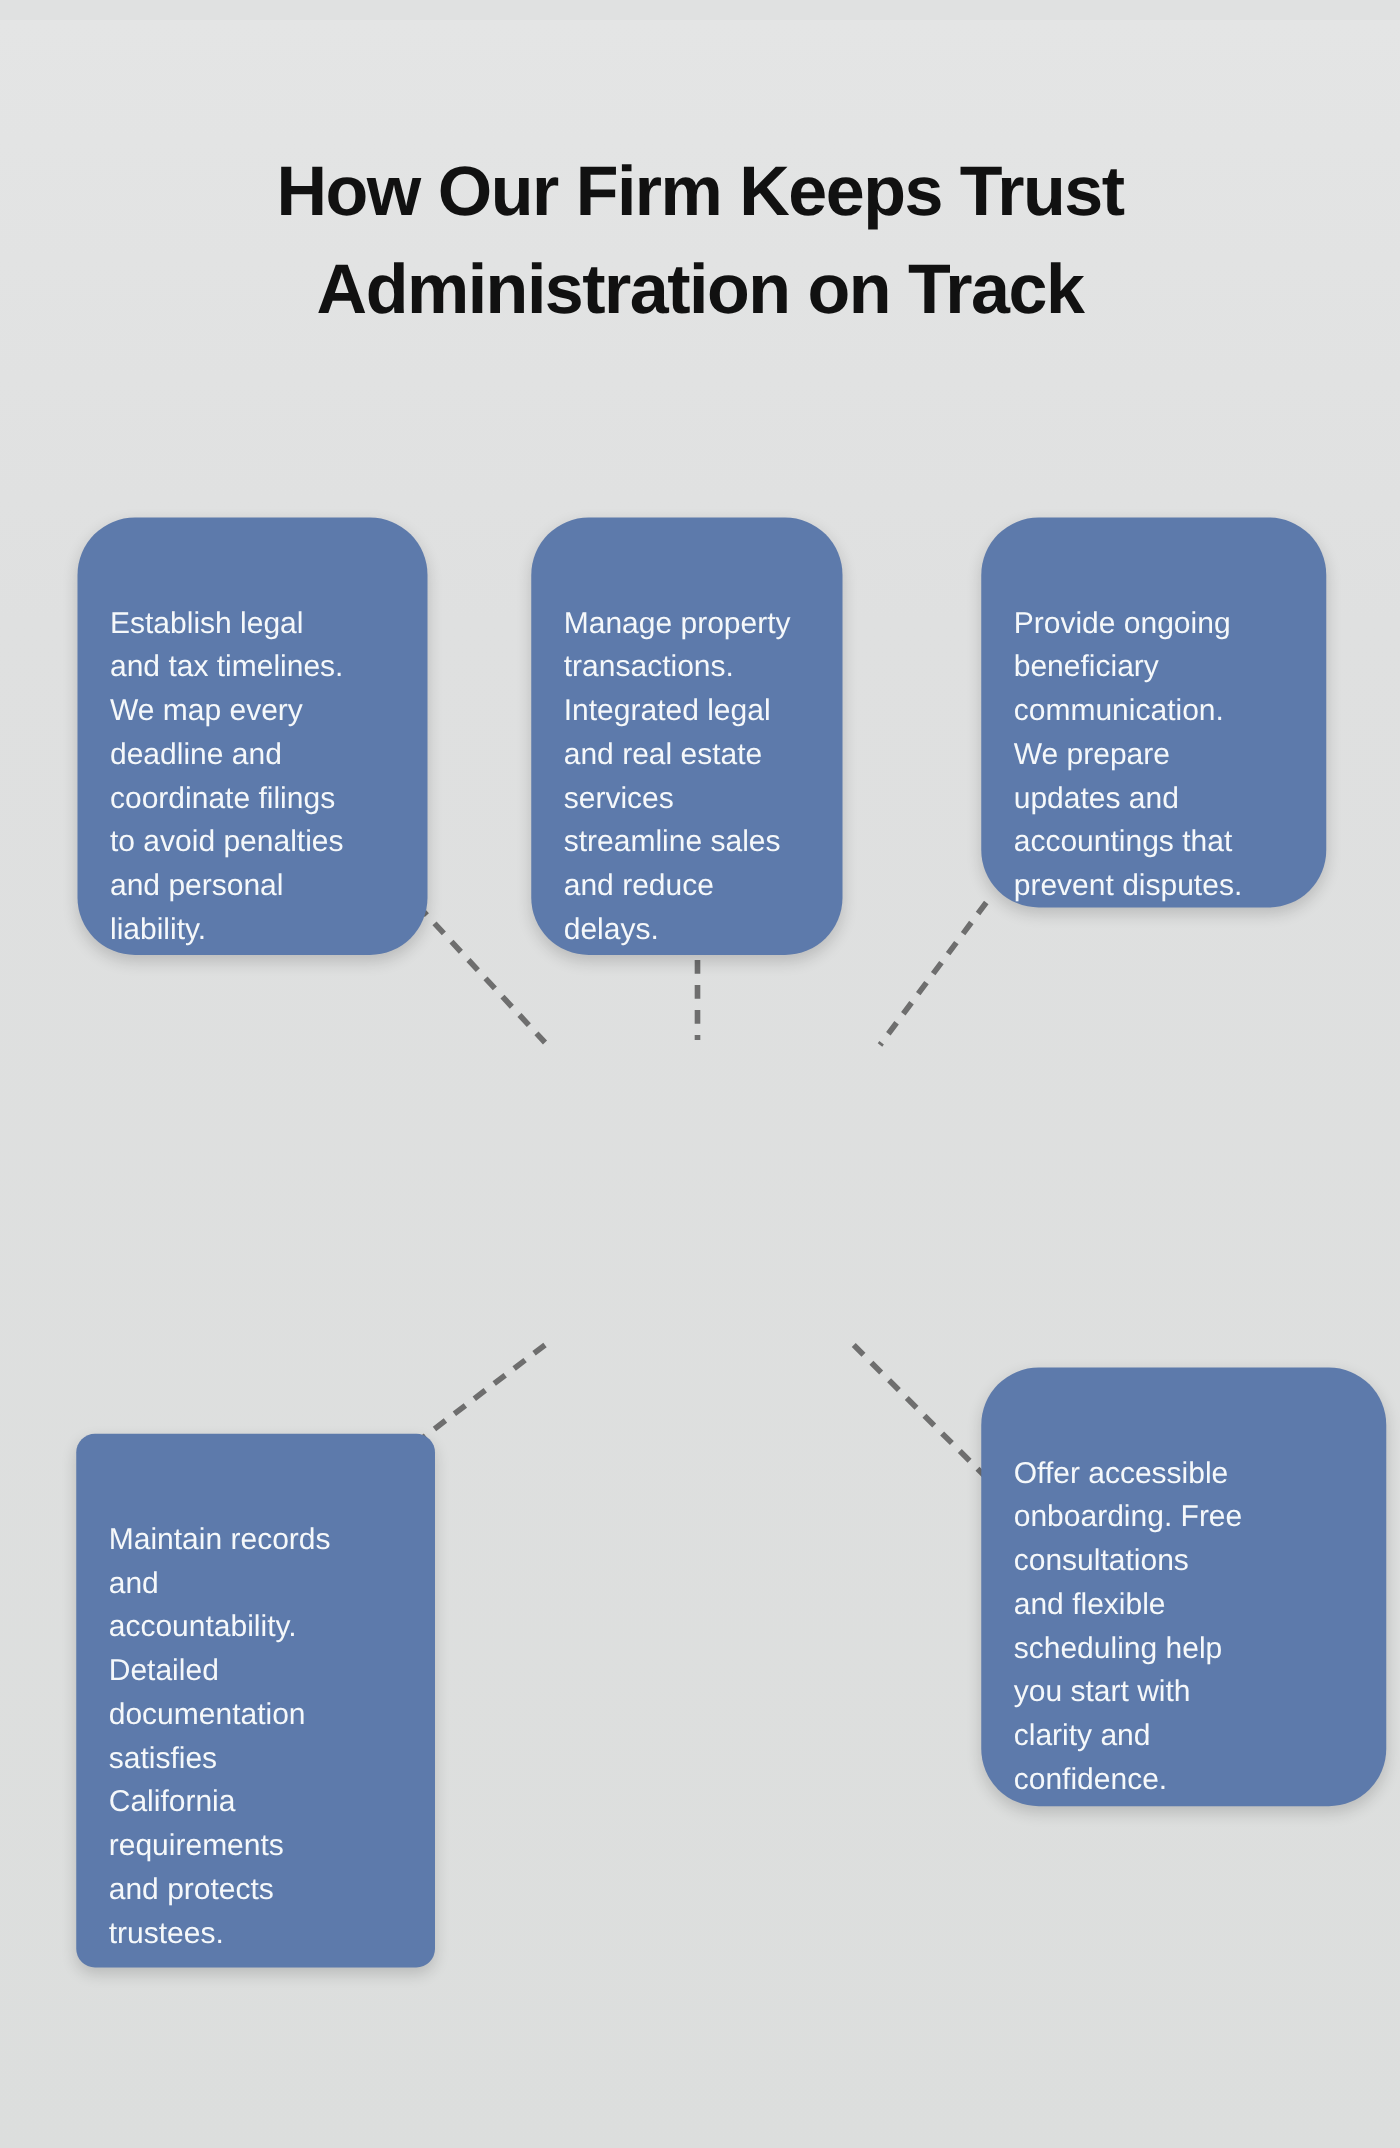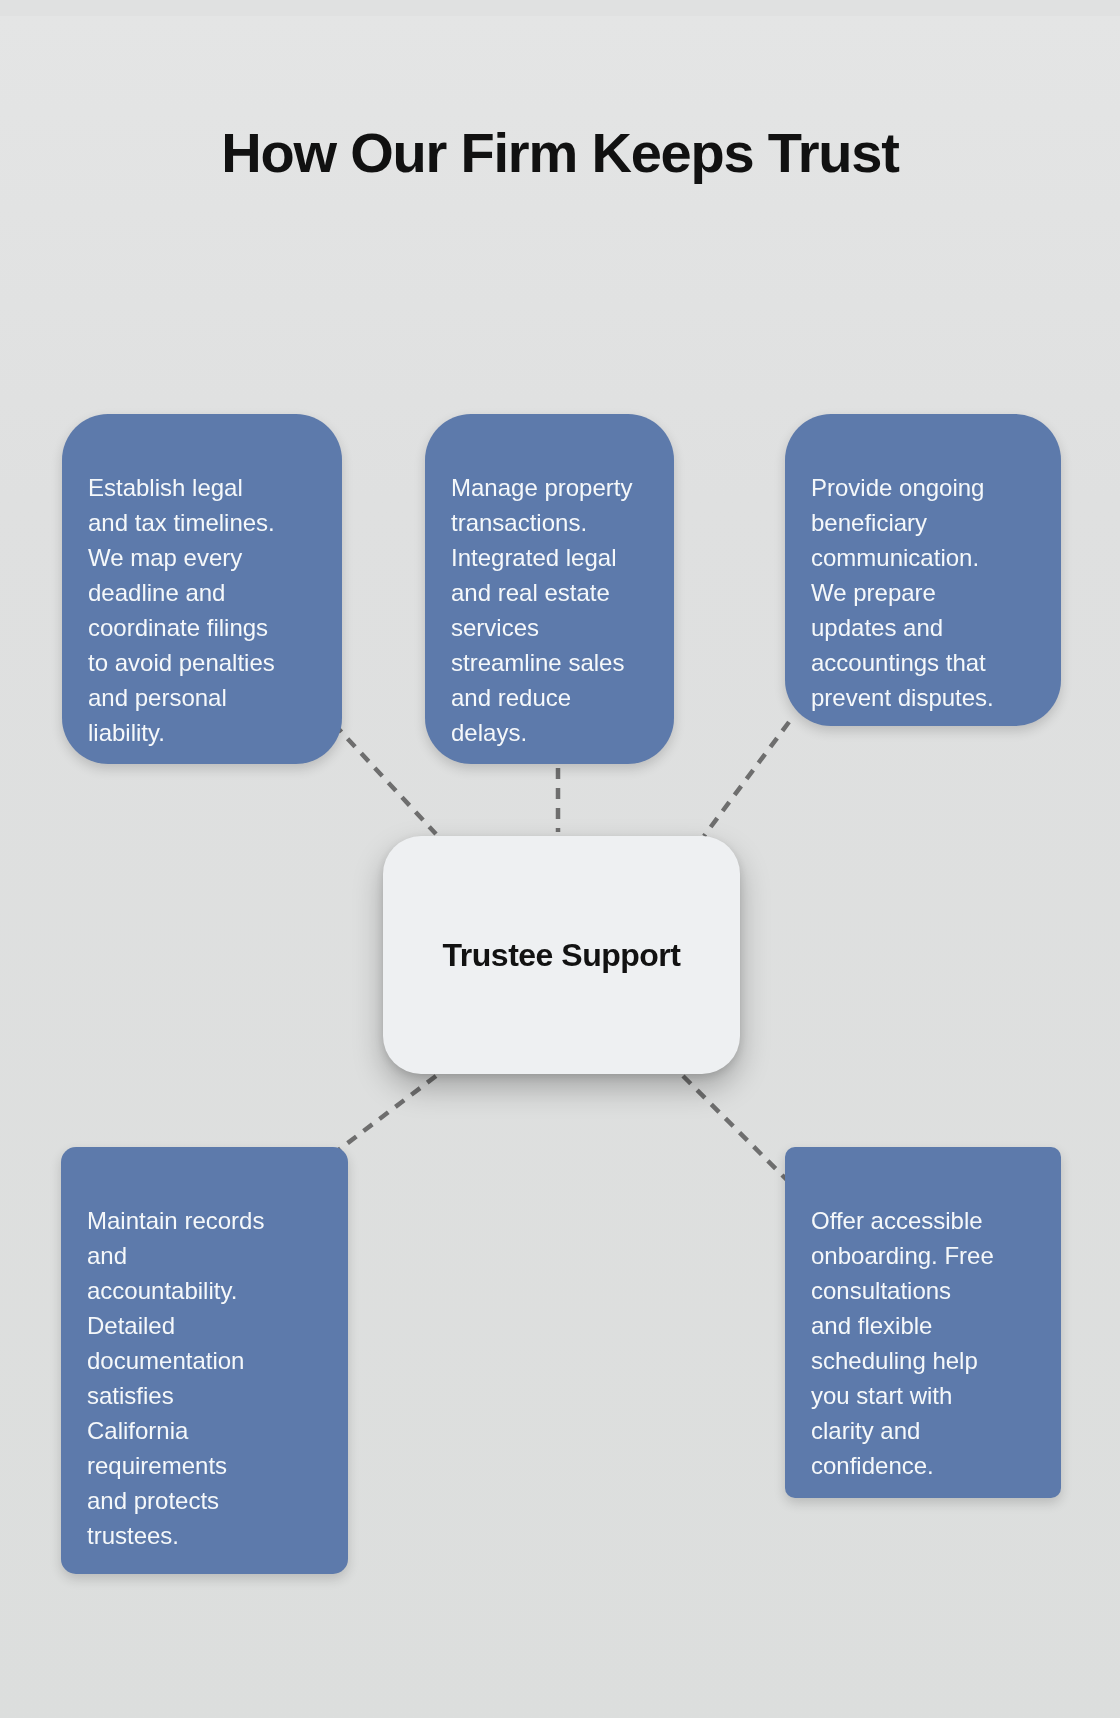--- a/index.html
+++ b/index.html
@@ -46,29 +46,29 @@
     stroke-dasharray:11 9;
     fill:none;
   }
   .node-box{
     position:absolute;
     background:var(--node_fill);
     border-radius:46px;
     color:var(--node_text);
     font-size:24px;
     line-height:35px;
-    padding:21px 18px 0 26px;
+    padding:32px 18px 0 26px;
     white-space:pre-line;
     box-shadow:0 5px 12px rgba(0,0,0,0.16);
   }
   .box-1{left:62px;  top:398px;  width:280px; height:350px;}
   .box-2{left:425px; top:398px;  width:249px; height:350px;}
   .box-3{left:785px; top:398px;  width:276px; height:312px;}
   .box-4{left:61px;  top:1131px; width:287px; height:427px;border-radius:15px;}
-  .box-5{left:785px; top:1131px; width:276px; height:351px;border-radius:10px;}
+  .box-5{left:785px; top:1078px; width:324px; height:351px;}
   .center-node{
     position:absolute;
     left:383px; top:820px;
     width:357px; height:238px;
     background:var(--center_fill);
     border-radius:38px;
     box-shadow:0 14px 30px rgba(0,0,0,0.26), 0 3px 8px rgba(0,0,0,0.12);
     display:flex;
     align-items:center;
     justify-content:center;
@@ -80,20 +80,21 @@
     color:var(--center_text);
   }
 </style>
 </head>
 <body>
 
 <div class="canvas">
 
   <div class="title">
     <div>How Our Firm Keeps Trust</div>
+    <div>Administration on Track</div>
   </div>
 
   <svg class="connectors" viewBox="0 0 1120 1718" xmlns="http://www.w3.org/2000/svg">
     <line x1="334" y1="708" x2="436" y2="818"></line>
     <line x1="558" y1="752" x2="558" y2="816"></line>
     <line x1="789" y1="706" x2="704" y2="820"></line>
     <line x1="436" y1="1060" x2="328" y2="1142"></line>
     <line x1="683" y1="1060" x2="788" y2="1165"></line>
   </svg>
 
@@ -146,17 +147,14 @@
     <span>Offer accessible
 onboarding. Free
 consultations
 and flexible
 scheduling help
 you start with
 clarity and
 confidence.</span>
   </div>
 
-  <div class="center-node">
-    <div class="center-label">Trustee Support</div>
-  </div>
 
 </div>
 
 </body></html>

